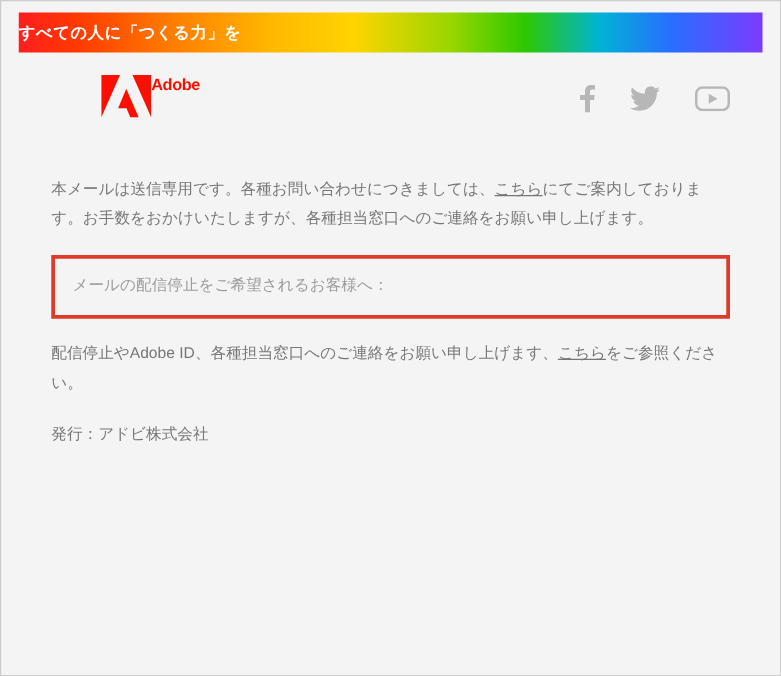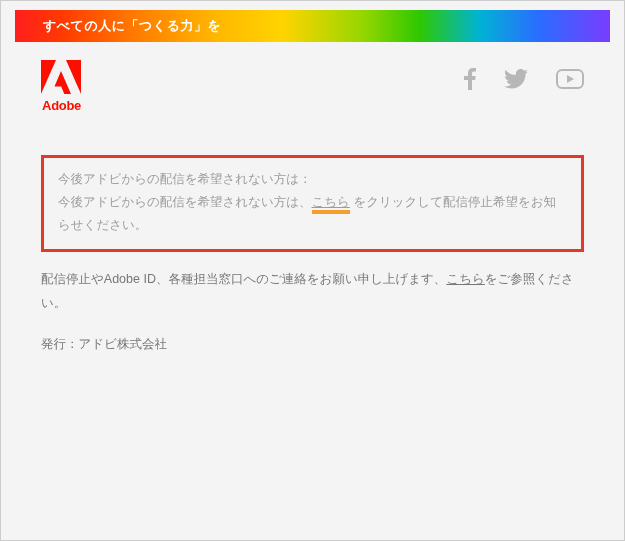--- a/index.html
+++ b/index.html
@@ -17,21 +17,20 @@
     background: #f4f4f4;
     overflow: hidden;
   }
   .banner-row {
     padding: 9px 14px 0 14px;
   }
   .banner {
     height: 32px;
     display: flex;
     align-items: center;
-    padding-left: 28px;
     background: linear-gradient(90deg,
       #ff1e1e 0%,
       #ff3a00 8%,
       #ff7a00 20%,
       #ffb800 34%,
       #ffd400 45%,
       #9ad600 58%,
       #2ec800 68%,
       #00b3d4 78%,
       #2a6dff 88%,
@@ -42,26 +41,27 @@
     letter-spacing: 0.5px;
   }
   .header {
     display: flex;
     align-items: flex-start;
     justify-content: space-between;
     padding: 18px 40px 0 40px;
   }
   .logo {
     display: flex;
-    flex-direction: column;
-    align-items: flex-end;
+    flex-direction: row;
+    align-items: flex-start;
     color: #fa0f00;
     font-weight: 700;
     font-size: 13px;
     letter-spacing: -0.3px;
+    margin-left: 40px;
   }
   .logo svg { display: block; margin-bottom: 4px; }
   .socials {
     display: flex;
     align-items: center;
     gap: 28px;
     margin-top: 8px;
     color: #b7b7b7;
   }
   .socials .icon { cursor: pointer; }
@@ -126,27 +126,27 @@
         <svg width="28" height="20" viewBox="0 0 28 20">
             <rect x="1" y="1" width="26" height="18" rx="5" ry="5" fill="none" stroke="#b7b7b7" stroke-width="2"></rect>
             <path d="M11 6 L18 10 L11 14 Z" fill="#b7b7b7"></path>
           </svg>
       </span>
     </div>
   </div>
 
   <div class="content">
 
+    <p>
+      <span>本メールは送信専用です。各種お問い合わせにつきましては、</span><span class="link">こちら</span><span>にてご案内しております。お手数をおかけいたしますが、各種担当窓口へのご連絡をお願い申し上げます。</span>
+    </p>
 
 
     <div class="unsub-box">
-      <div>今後アドビからの配信を希望されない方は：</div>
-      <div>
-        <span>今後アドビからの配信を希望されない方は、</span><span class="link-hl">こちら</span><span> をクリックして配信停止希望をお知らせください。</span>
-      </div>
+      <div>メールの配信停止をご希望されるお客様へ：</div>
     </div>
 
     <p>
       <span>配信停止やAdobe ID、各種担当窓口へのご連絡をお願い申し上げます、</span><span class="link">こちら</span><span>をご参照ください。</span>
     </p>
 
 
     <p style="margin-bottom:4px">発行：アドビ株式会社</p>
 
   </div>

